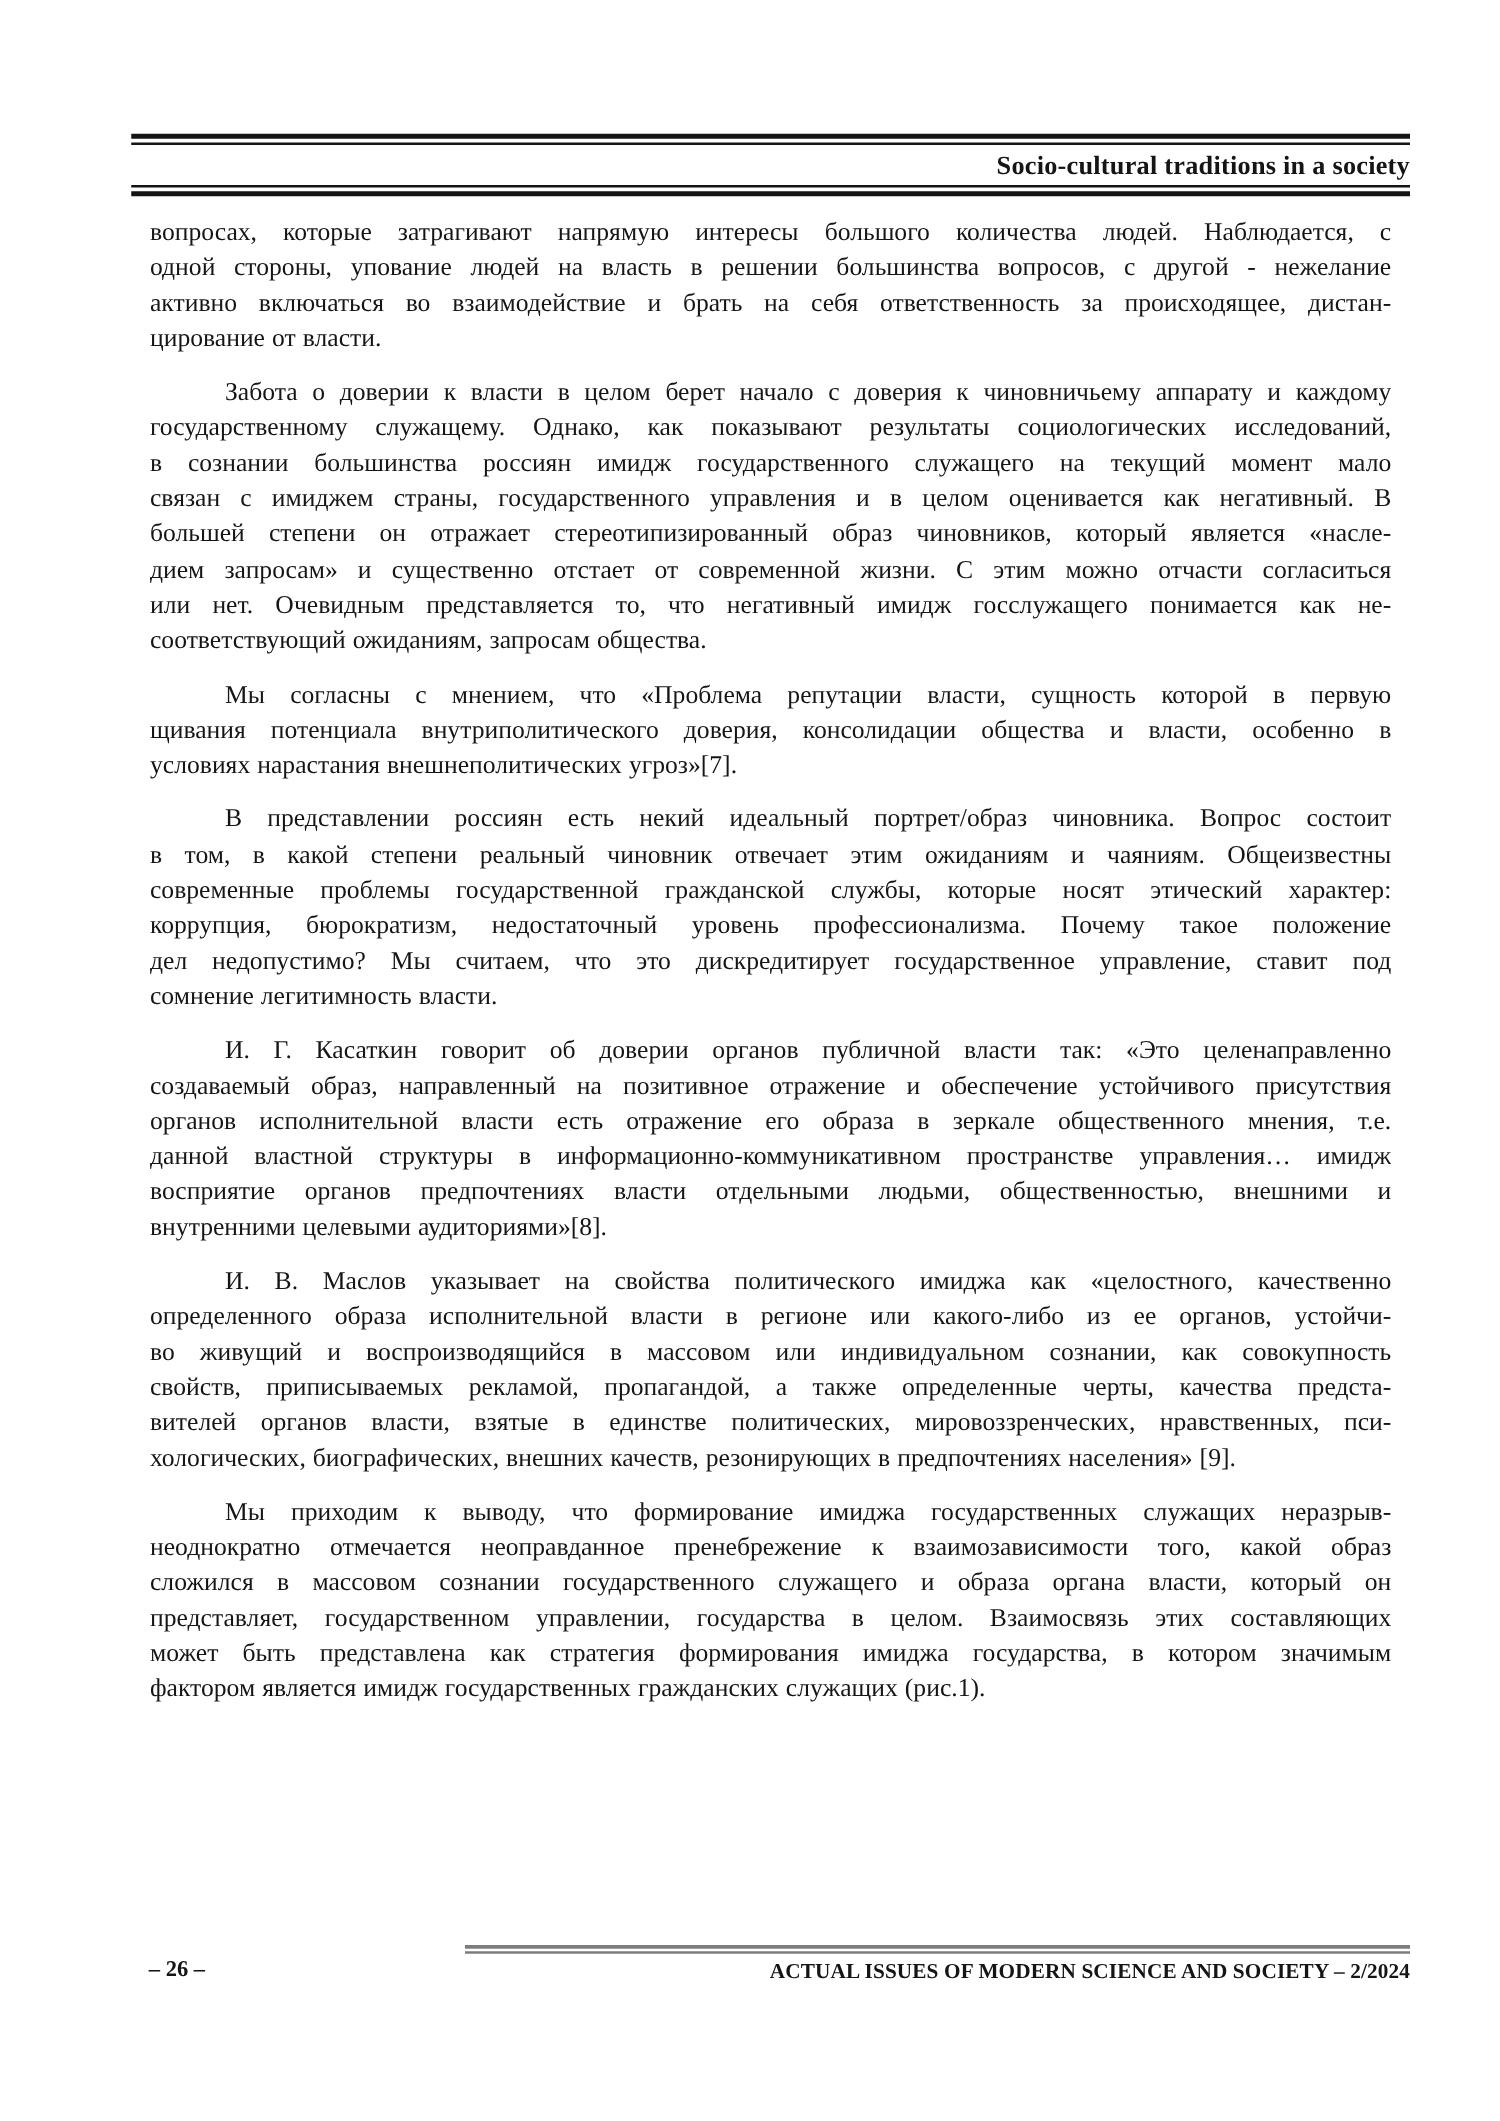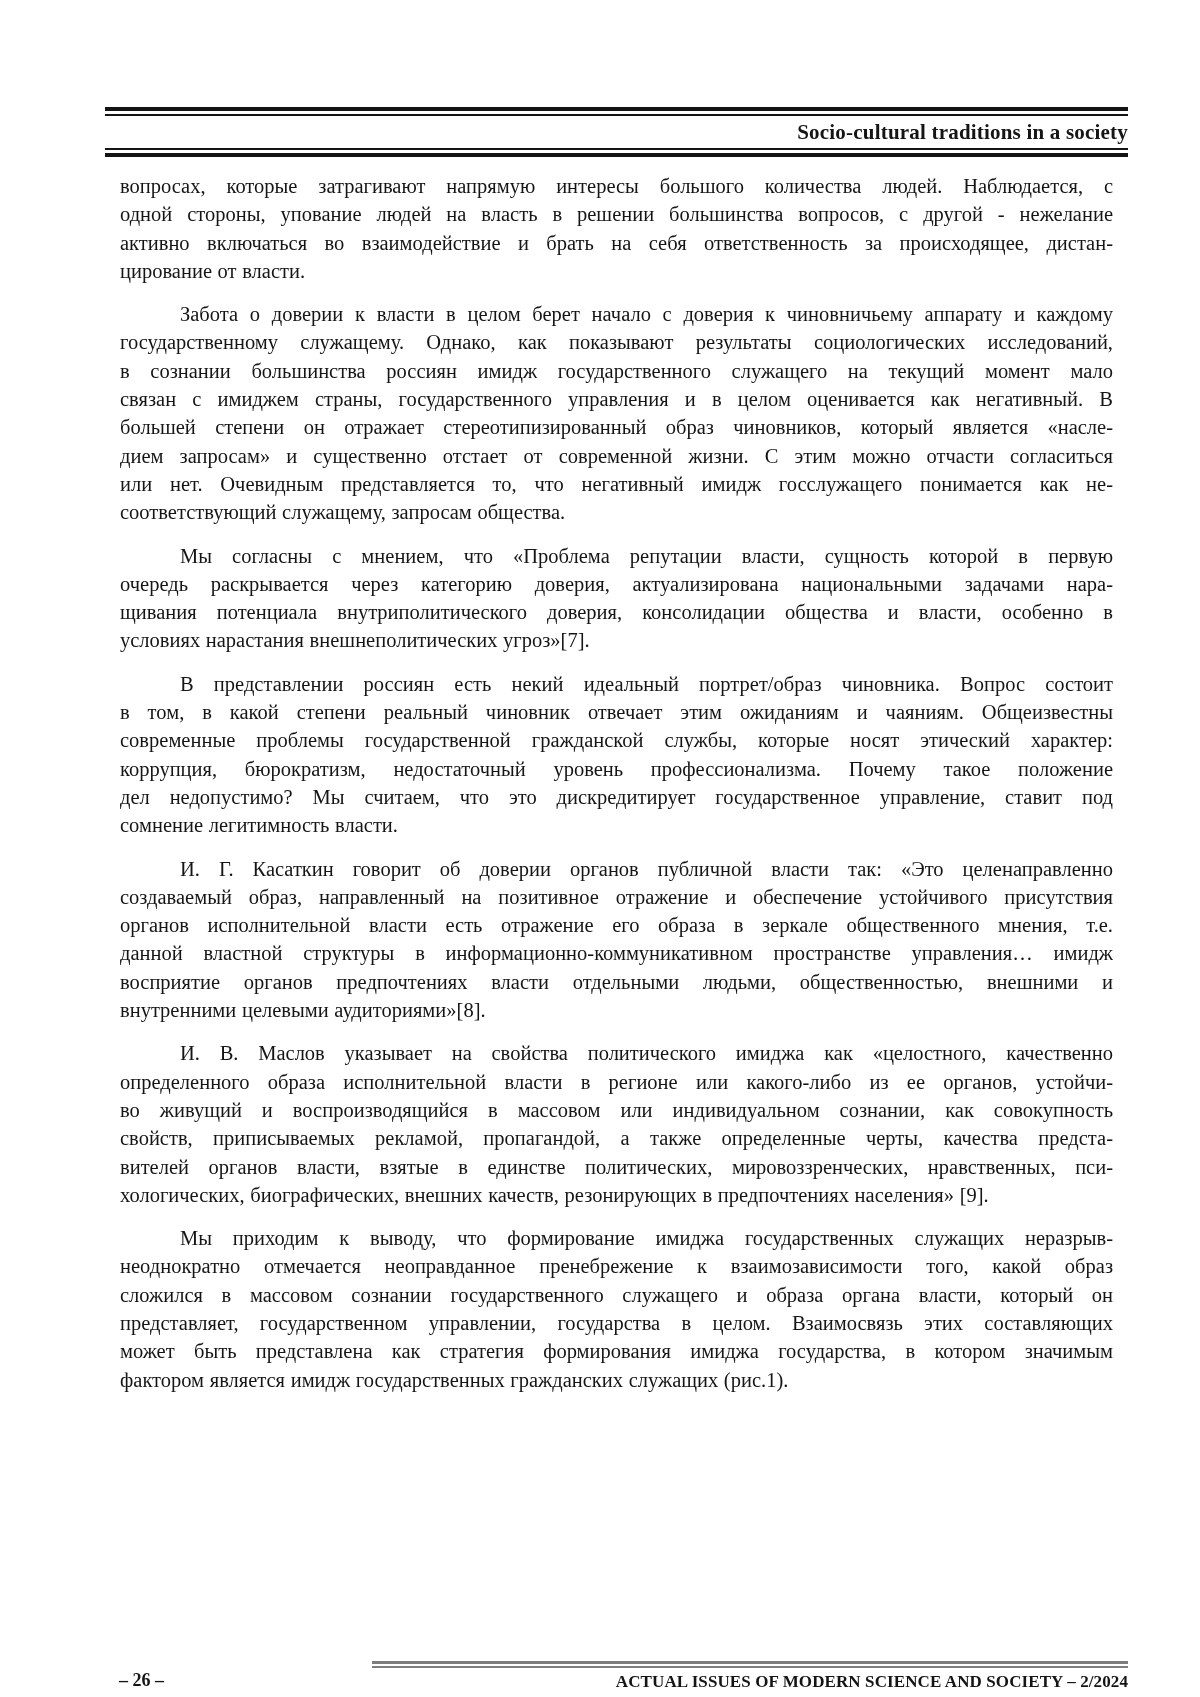--- a/index.html
+++ b/index.html
@@ -41,21 +41,21 @@
     text-align-last: justify;
     white-space: nowrap;
     word-spacing: 0.5px;
   }
   .line { white-space: normal; }
   .line.para-end { text-align-last: left; }
   .line.indent { text-indent: 60px; }
   .footer {
     position: absolute;
     left: 105px;
-    top: 1661px;
+    top: 1556px;
     width: 1023px;
     display: flex;
     align-items: flex-start;
   }
   .page-num {
     font-size: 18px;
     font-weight: bold;
     padding-left: 14px;
     margin-top: 9px;
     white-space: nowrap;
@@ -103,25 +103,24 @@
           <div class="line para-end">цирование от власти.</div>
         </div>
         <div class="para">
           <div class="line indent">Забота о доверии к власти в целом берет начало с доверия к чиновничьему аппарату и каждому</div>
           <div class="line">государственному служащему. Однако, как показывают результаты социологических исследований,</div>
           <div class="line">в сознании большинства россиян имидж государственного служащего на текущий момент мало</div>
           <div class="line">связан с имиджем страны, государственного управления и в целом оценивается как негативный. В</div>
           <div class="line">большей степени он отражает стереотипизированный образ чиновников, который является «насле-</div>
           <div class="line">дием запросам» и существенно отстает от современной жизни. С этим можно отчасти согласиться</div>
           <div class="line">или нет. Очевидным представляется то, что негативный имидж госслужащего понимается как не-</div>
-          <div class="line para-end">соответствующий служащему, запросам общества.</div>
+          <div class="line para-end">соответствующий ожиданиям, запросам общества.</div>
         </div>
         <div class="para">
           <div class="line indent">Мы согласны с мнением, что «Проблема репутации власти, сущность которой в первую</div>
-          <div class="line">очередь раскрывается через категорию доверия, актуализирована национальными задачами нара-</div>
           <div class="line">щивания потенциала внутриполитического доверия, консолидации общества и власти, особенно в</div>
           <div class="line para-end">условиях нарастания внешнеполитических угроз»[7].</div>
         </div>
         <div class="para">
           <div class="line indent">В представлении россиян есть некий идеальный портрет/образ чиновника. Вопрос состоит</div>
           <div class="line">в том, в какой степени реальный чиновник отвечает этим ожиданиям и чаяниям. Общеизвестны</div>
           <div class="line">современные проблемы государственной гражданской службы, которые носят этический характер:</div>
           <div class="line">коррупция,  бюрократизм, недостаточный уровень профессионализма. Почему такое положение</div>
           <div class="line">дел недопустимо? Мы считаем, что это дискредитирует государственное управление, ставит под</div>
           <div class="line para-end">сомнение легитимность власти.</div>

